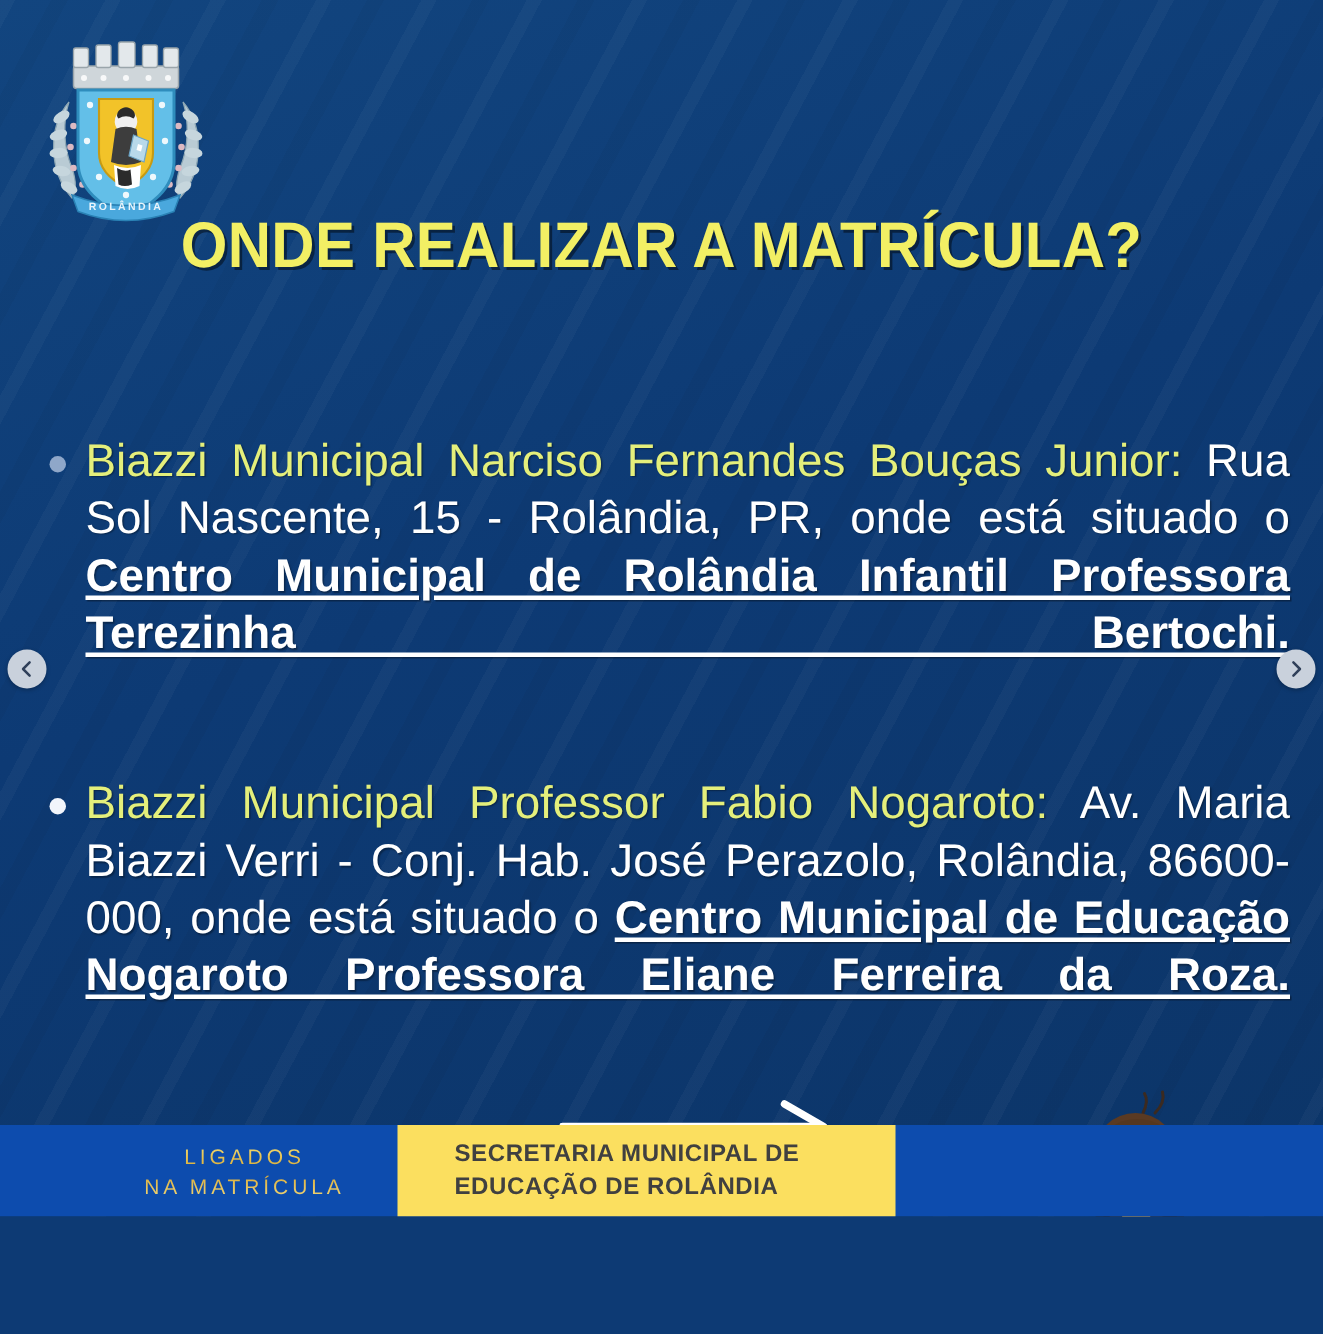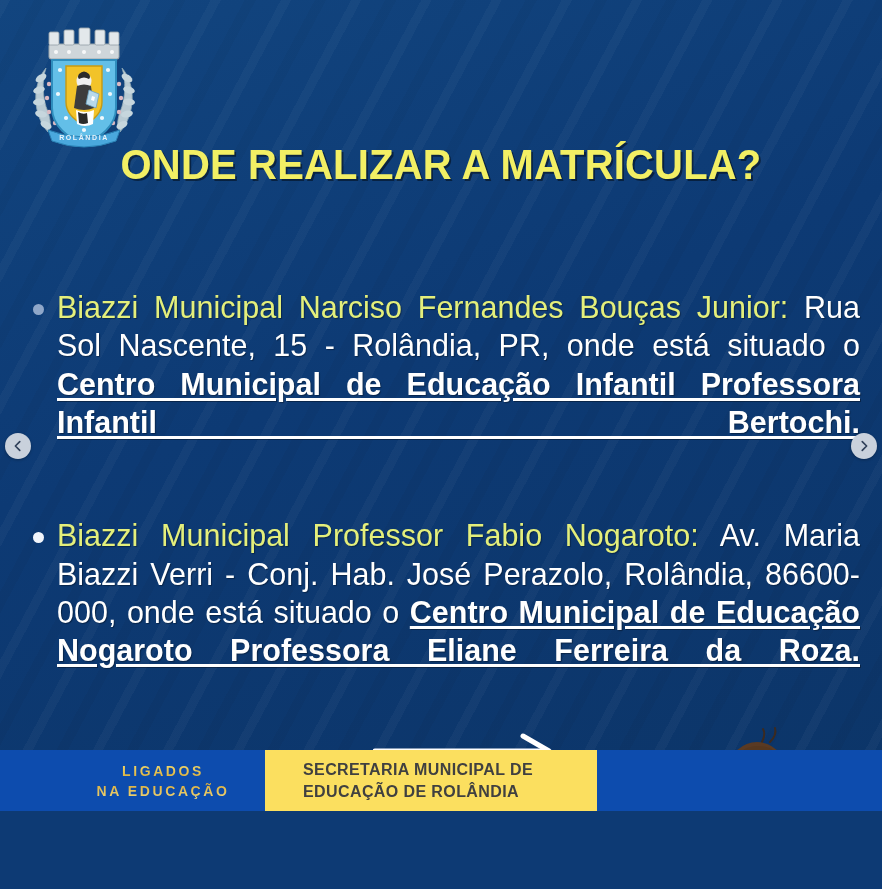--- a/index.html
+++ b/index.html
@@ -113,21 +113,21 @@
   
   #footer{
     position:absolute; left:0; bottom:0; width:882px; height:61px;
     background:#0d4cae;
   }
   #footer-left{
     position:absolute; left:58px; top:11px;
     width:210px;
     text-align:center;
     font-family:"Liberation Sans Narrow","Liberation Sans",sans-serif;
-    font-weight:bold;
+    font-weight:normal;
     font-size:14px;
     letter-spacing:2.6px;
     line-height:1.45;
     color:#e8c33c;
     background:linear-gradient(180deg,#f6e27a 0%,#d9a830 48%,#f3de86 100%);
     -webkit-background-clip:text;
     background-clip:text;
     -webkit-text-fill-color:transparent;
     text-shadow:0 0 0 rgba(0,0,0,0);
   }
@@ -228,21 +228,21 @@
     </svg>
   </div>
 
   <div id="title">ONDE REALIZAR A MATRÍCULA?</div>
 
   <div id="bullets">
 
     <div class="bullet">
       <span class="dot b1"></span>
       <div class="para">
-        <span class="school">Biazzi Municipal Narciso Fernandes Bouças Junior:</span><span class="addr"> Rua Sol Nascente, 15 - Rolândia, PR, onde está situado o </span><span class="cmei">Centro Municipal de Educação Infantil Professora Infantil Bertochi.</span>
+        <span class="school">Biazzi Municipal Narciso Fernandes Bouças Junior:</span><span class="addr"> Rua Sol Nascente, 15 - Rolândia, PR, onde está situado o </span><span class="cmei">Centro Municipal de Rolândia Infantil Professora Terezinha Bertochi.</span>
       </div>
     </div>
 
     <div class="bullet">
       <span class="dot b2"></span>
       <div class="para">
         <span class="school">Biazzi Municipal Professor Fabio Nogaroto:</span><span class="addr"> Av. Maria Biazzi Verri - Conj. Hab. José Perazolo, Rolândia, 86600-000, onde está situado o </span><span class="cmei">Centro Municipal de Educação Nogaroto Professora Eliane Ferreira da Roza.</span>
       </div>
     </div>
 
@@ -326,21 +326,21 @@
 
       <rect x="22" y="113" width="25" height="24" rx="4" fill="#1b1f26"></rect>
       <path d="M29 113 q6 -7 12 0" fill="none" stroke="#1b1f26" stroke-width="3"></path>
       <circle cx="42" cy="126" r="2.4" fill="#333a44"></circle>
     </svg>
   </div>
 
   <div id="footer">
     <div id="footer-left">
       <div class="nowrap">LIGADOS</div>
-      <div class="nowrap">NA EDUCAÇÃO</div>
+      <div class="nowrap">NA MATRÍCULA</div>
     </div>
     <div id="footer-center">
       <div id="footer-center-text">
         <div class="nowrap">SECRETARIA MUNICIPAL DE</div>
         <div class="nowrap">EDUCAÇÃO DE ROLÂNDIA</div>
       </div>
     </div>
   </div>
 
 </div>

